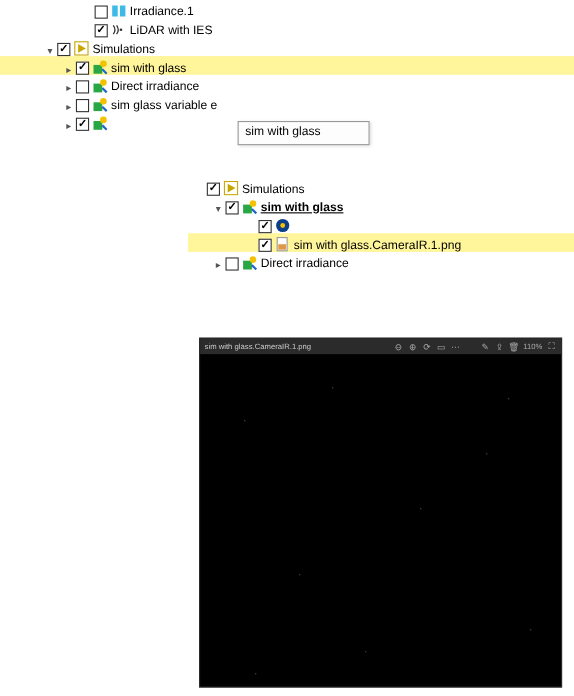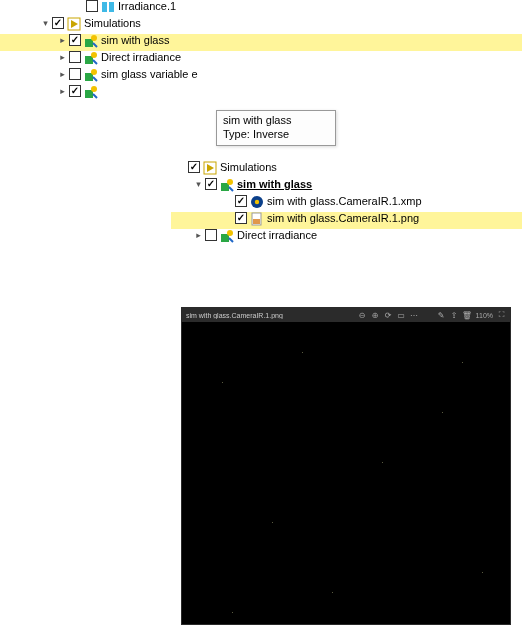--- a/index.html
+++ b/index.html
@@ -9,21 +9,21 @@
     height: 633px;
     font-family: "Segoe UI", Tahoma, sans-serif;
     font-size: 11px;
     background: #fff;
     position: relative;
     overflow: hidden;
     color: #000;
   }
   .tree-row {
     display: flex;
-    align-items: flex-start;
+    align-items: flex-end;
     height: 17px;
     white-space: nowrap;
   }
   .tree-row.sel-yellow { background: #fff59a; }
   .tree-row.sel-yellow.wide { margin-right: -200px; }
   .indent { display:inline-block; }
   .exp {
     width: 11px; height: 11px;
     display: inline-flex; align-items: center; justify-content: center;
     margin-right: 1px;
@@ -117,20 +117,33 @@
     <span class="chk"></span>
     <span class="icon">
         <svg width="14" height="14">
           <rect x="1" y="2" width="5" height="10" fill="#3fb9e6"></rect>
           <rect x="8" y="2" width="5" height="10" fill="#3fb9e6"></rect>
         </svg>
       </span>
     <span class="lbl">Irradiance.1</span>
   </div>
   <div class="tree-row">
+    <span class="indent" style="width:74px"></span>
+      <span class="exp-spacer"></span>
+    <span class="chk on"></span>
+    <span class="icon">
+        <svg width="14" height="14">
+          <path d="M2 3 Q5 7 2 11" stroke="#333" fill="none" stroke-width="1.2"></path>
+          <path d="M5 3 Q8 7 5 11" stroke="#333" fill="none" stroke-width="1.2"></path>
+          <circle cx="9" cy="7" r="1.2" fill="#333"></circle>
+        </svg>
+      </span>
+    <span class="lbl">LiDAR with IES</span>
+  </div>
+  <div class="tree-row">
     <span class="indent" style="width:40px"></span>
     <span class="exp">▾</span>
     <span class="chk on"></span>
     <span class="icon">
         <svg width="14" height="14">
           <rect x="1" y="1" width="12" height="12" fill="none" stroke="#c9a500"></rect>
           <polygon points="4,3 11,7 4,11" fill="#c9a500"></polygon>
         </svg>
       </span>
     <span class="lbl">Simulations</span>
@@ -184,21 +197,20 @@
           <circle cx="10" cy="4" r="3" fill="#f2c200"></circle>
           <path d="M9 9 L13 13" stroke="#1e66c7" stroke-width="2"></path>
         </svg>
       </span>
     <span class="lbl"></span>
   </div>
 </div>
 
 <div class="tooltip">
   <div>sim with glass</div>
-  <div>Type: Inverse</div>
 </div>
 
 <div class="inner-panel">
   <div class="tree-row">
     <span class="indent" style="width:5px"></span>
       <span class="exp-spacer"></span>
     <span class="chk on"></span>
     <span class="icon">
         <svg width="14" height="14">
           <rect x="1" y="1" width="12" height="12" fill="none" stroke="#c9a500"></rect>
@@ -223,21 +235,20 @@
   <div class="tree-row">
     <span class="indent" style="width:52px"></span>
       <span class="exp-spacer"></span>
     <span class="chk on"></span>
     <span class="icon">
         <svg width="14" height="14">
           <circle cx="7" cy="7" r="6" fill="#0b3f8a"></circle>
           <circle cx="7" cy="7" r="2.2" fill="#f2c200"></circle>
         </svg>
       </span>
-    <span class="lbl">sim with glass.CameraIR.1.xmp</span>
   </div>
   <div class="tree-row sel-yellow">
     <span class="indent" style="width:52px"></span>
       <span class="exp-spacer"></span>
     <span class="chk on"></span>
     <span class="icon">
         <svg width="14" height="14">
           <rect x="2" y="1" width="9" height="12" fill="#fff" stroke="#999"></rect>
           <rect x="3" y="7" width="7" height="5" fill="#e0974c"></rect>
         </svg>

